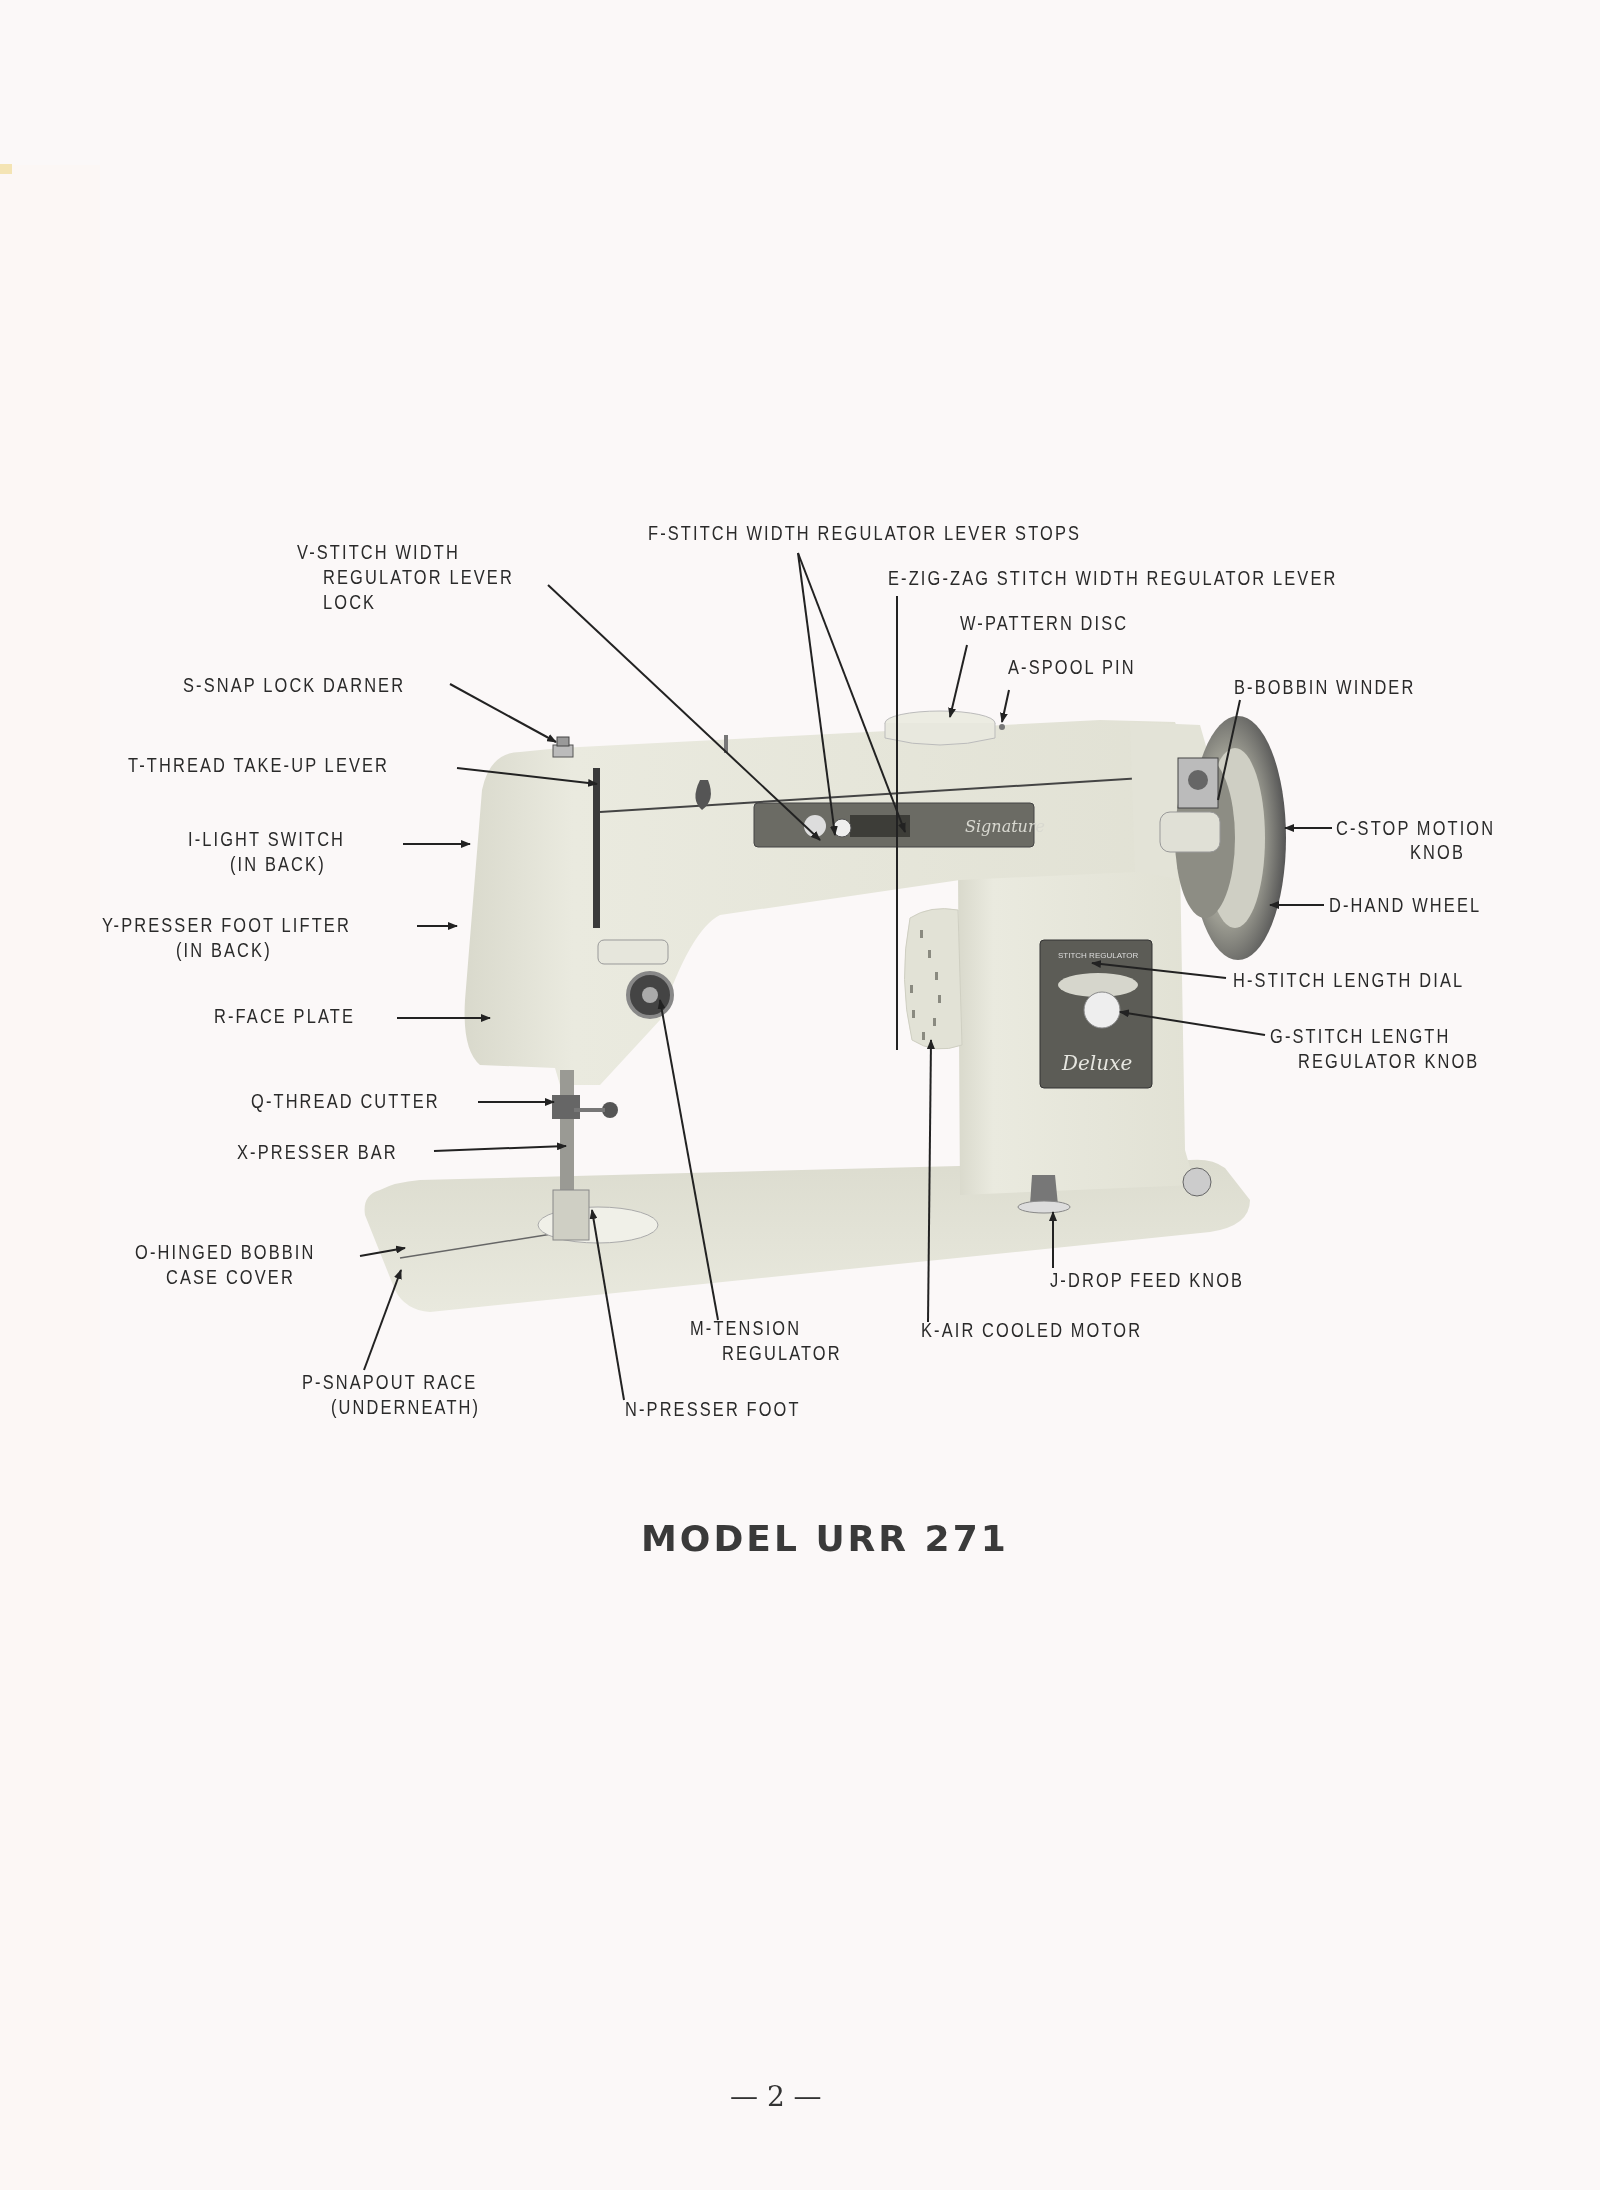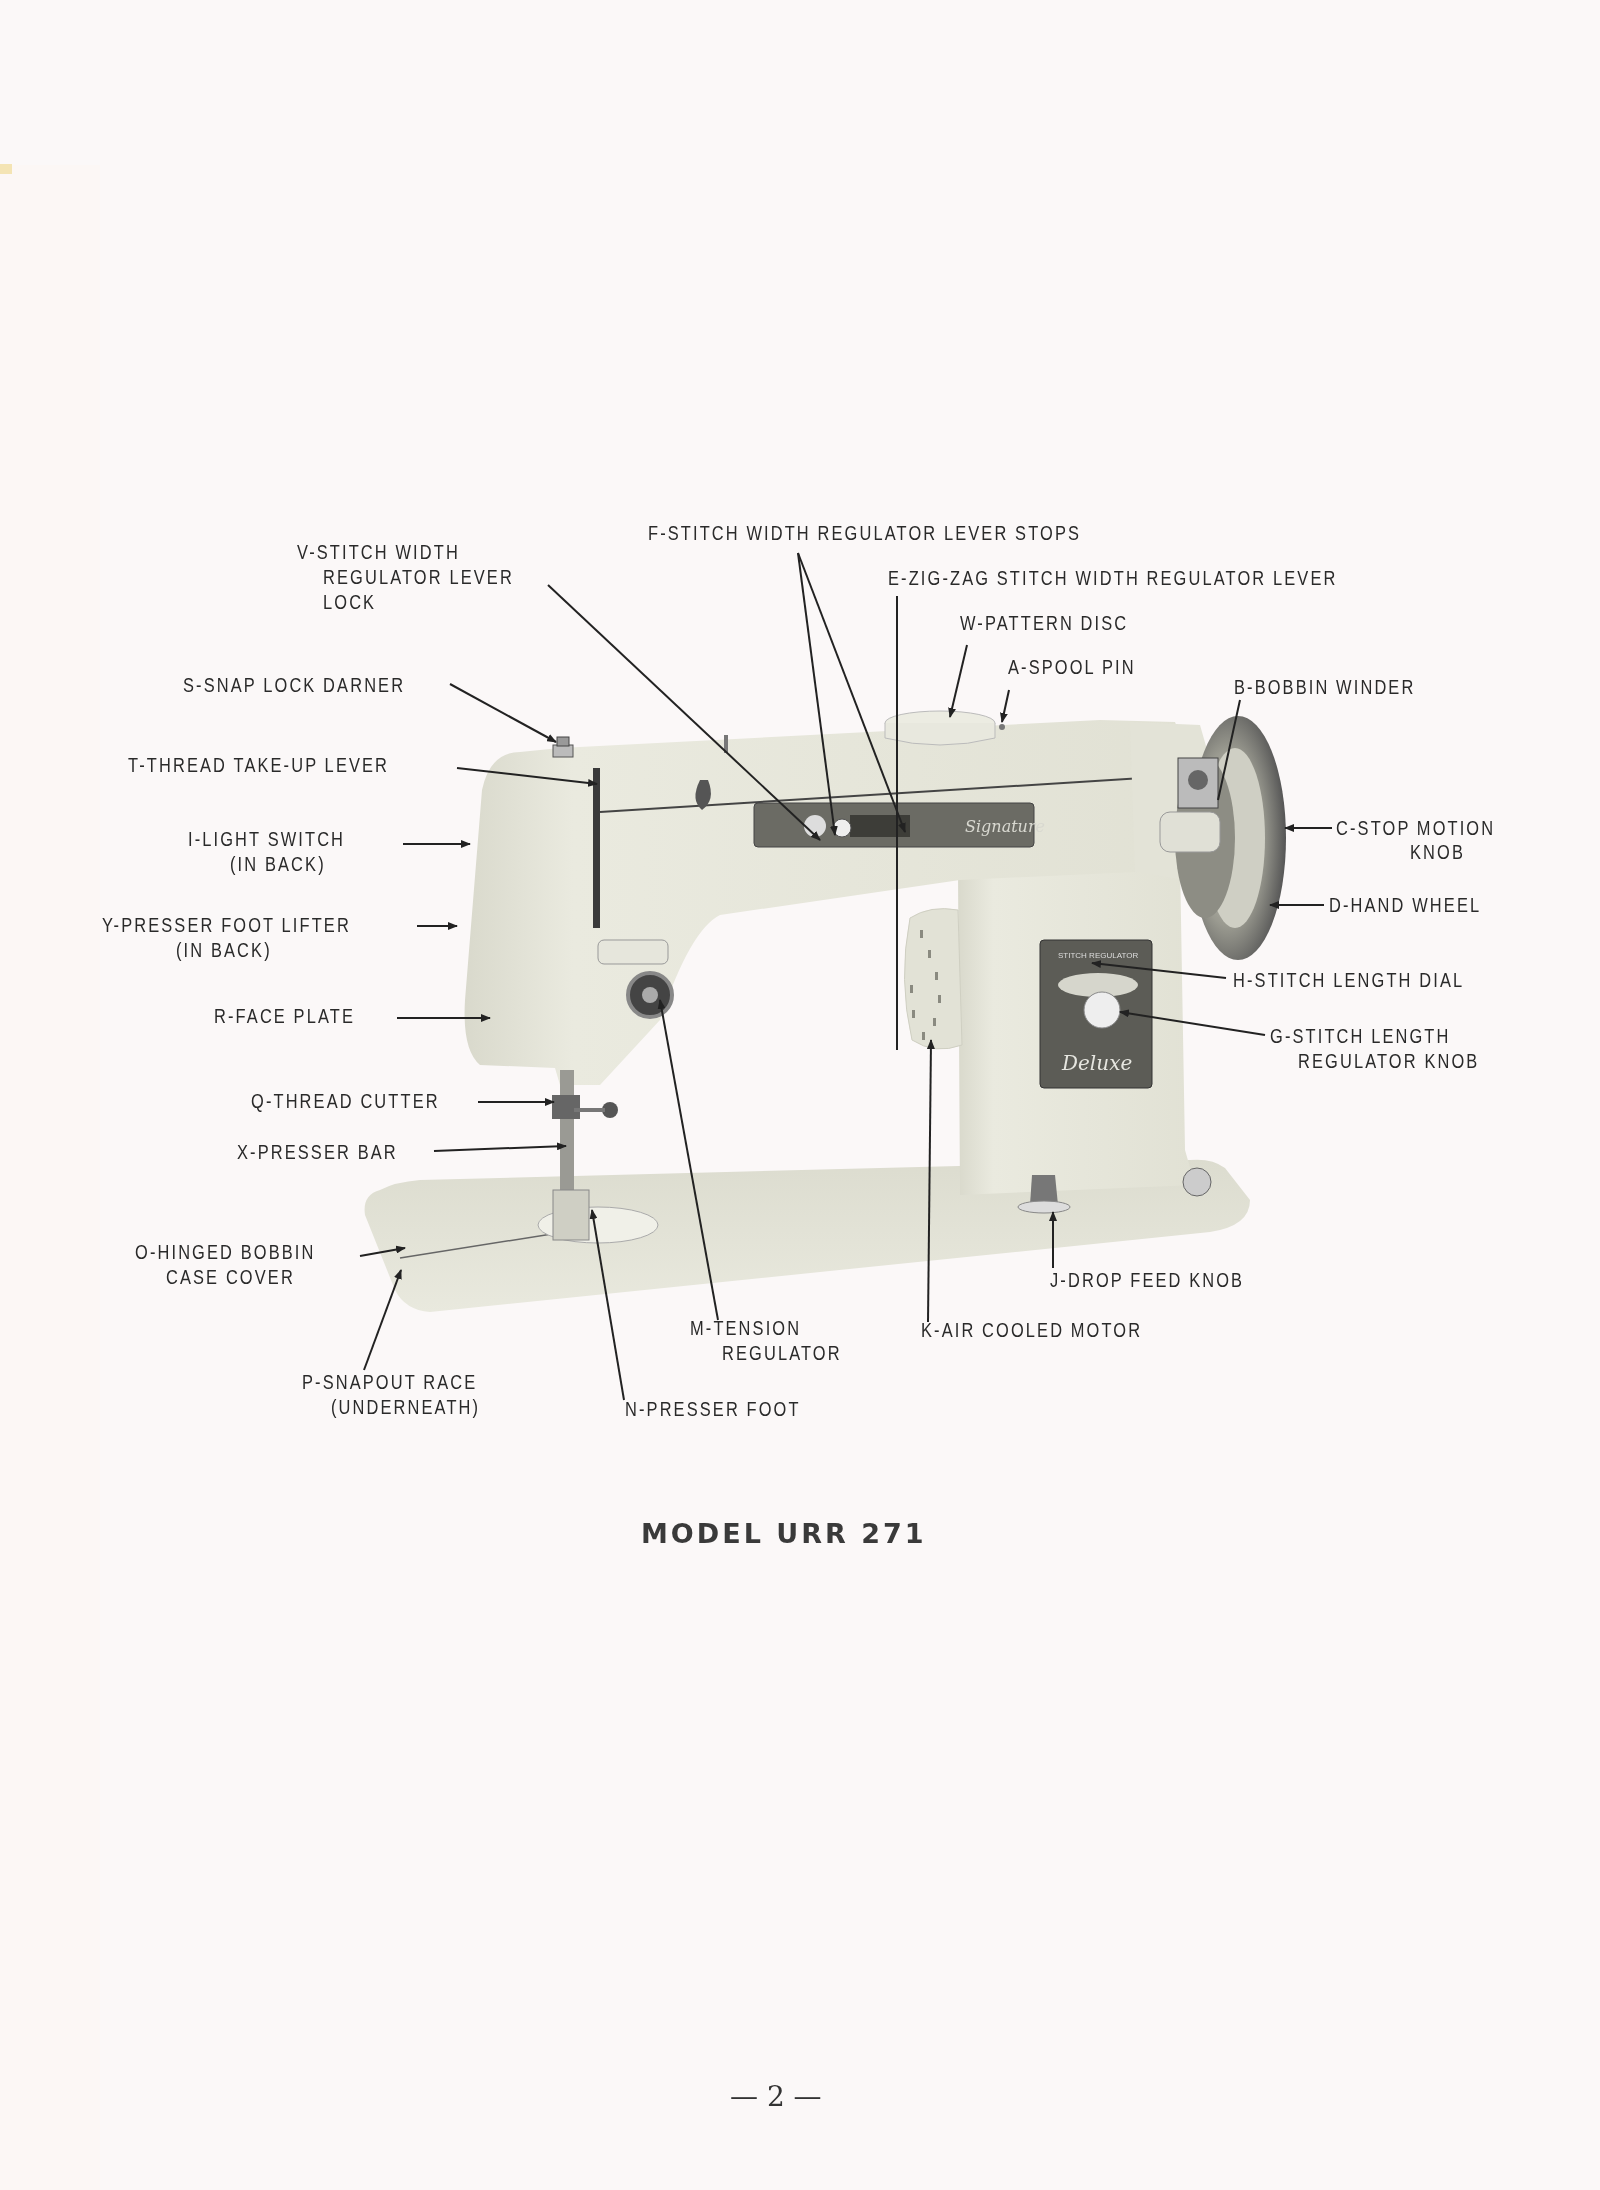--- a/index.html
+++ b/index.html
@@ -20,21 +20,21 @@
   }
   .lbl {
     position:absolute; white-space:pre; color:#2a2a2a;
     font-size:20px; letter-spacing:2.6px; line-height:25px;
     transform:scaleX(0.82); transform-origin:left top;
     font-family:"Liberation Sans", sans-serif;
   }
   .title {
     position:absolute; left:641px; top:1518px;
     font-family:"DejaVu Sans", sans-serif; font-weight:bold;
-    font-size:27px; letter-spacing:3px; color:#3a3a3a;
+    font-size:36px; letter-spacing:3px; color:#3a3a3a;
   }
   .pagenum {
     position:absolute; left:730px; top:2080px;
     font-family:"DejaVu Serif", serif; font-size:28px; color:#333;
   }
 </style>
 </head>
 <body>
 
 <div class="page-edge"></div>

